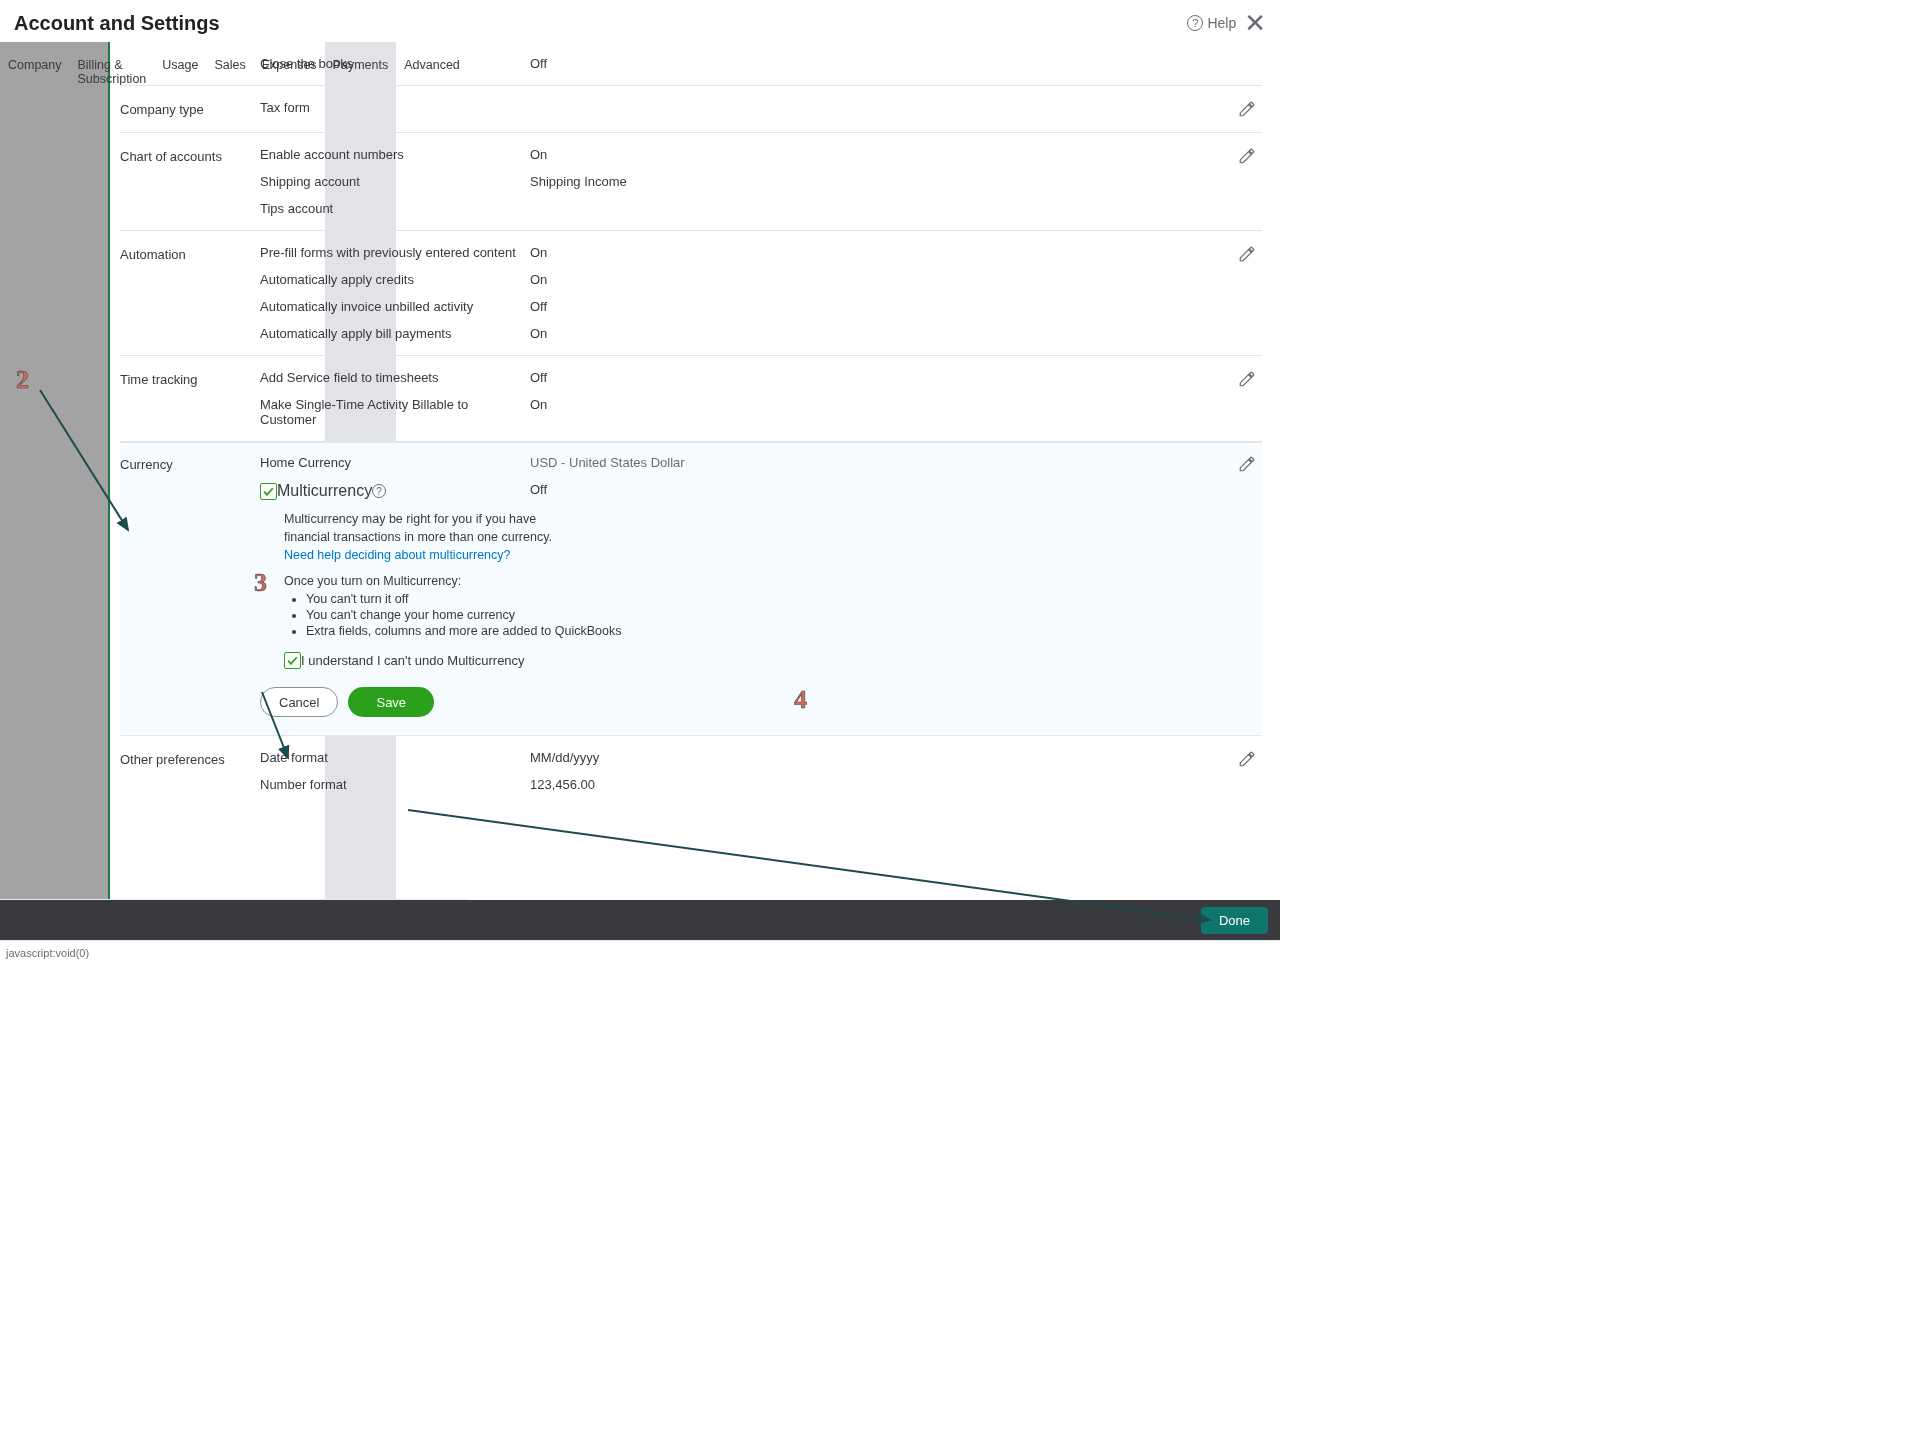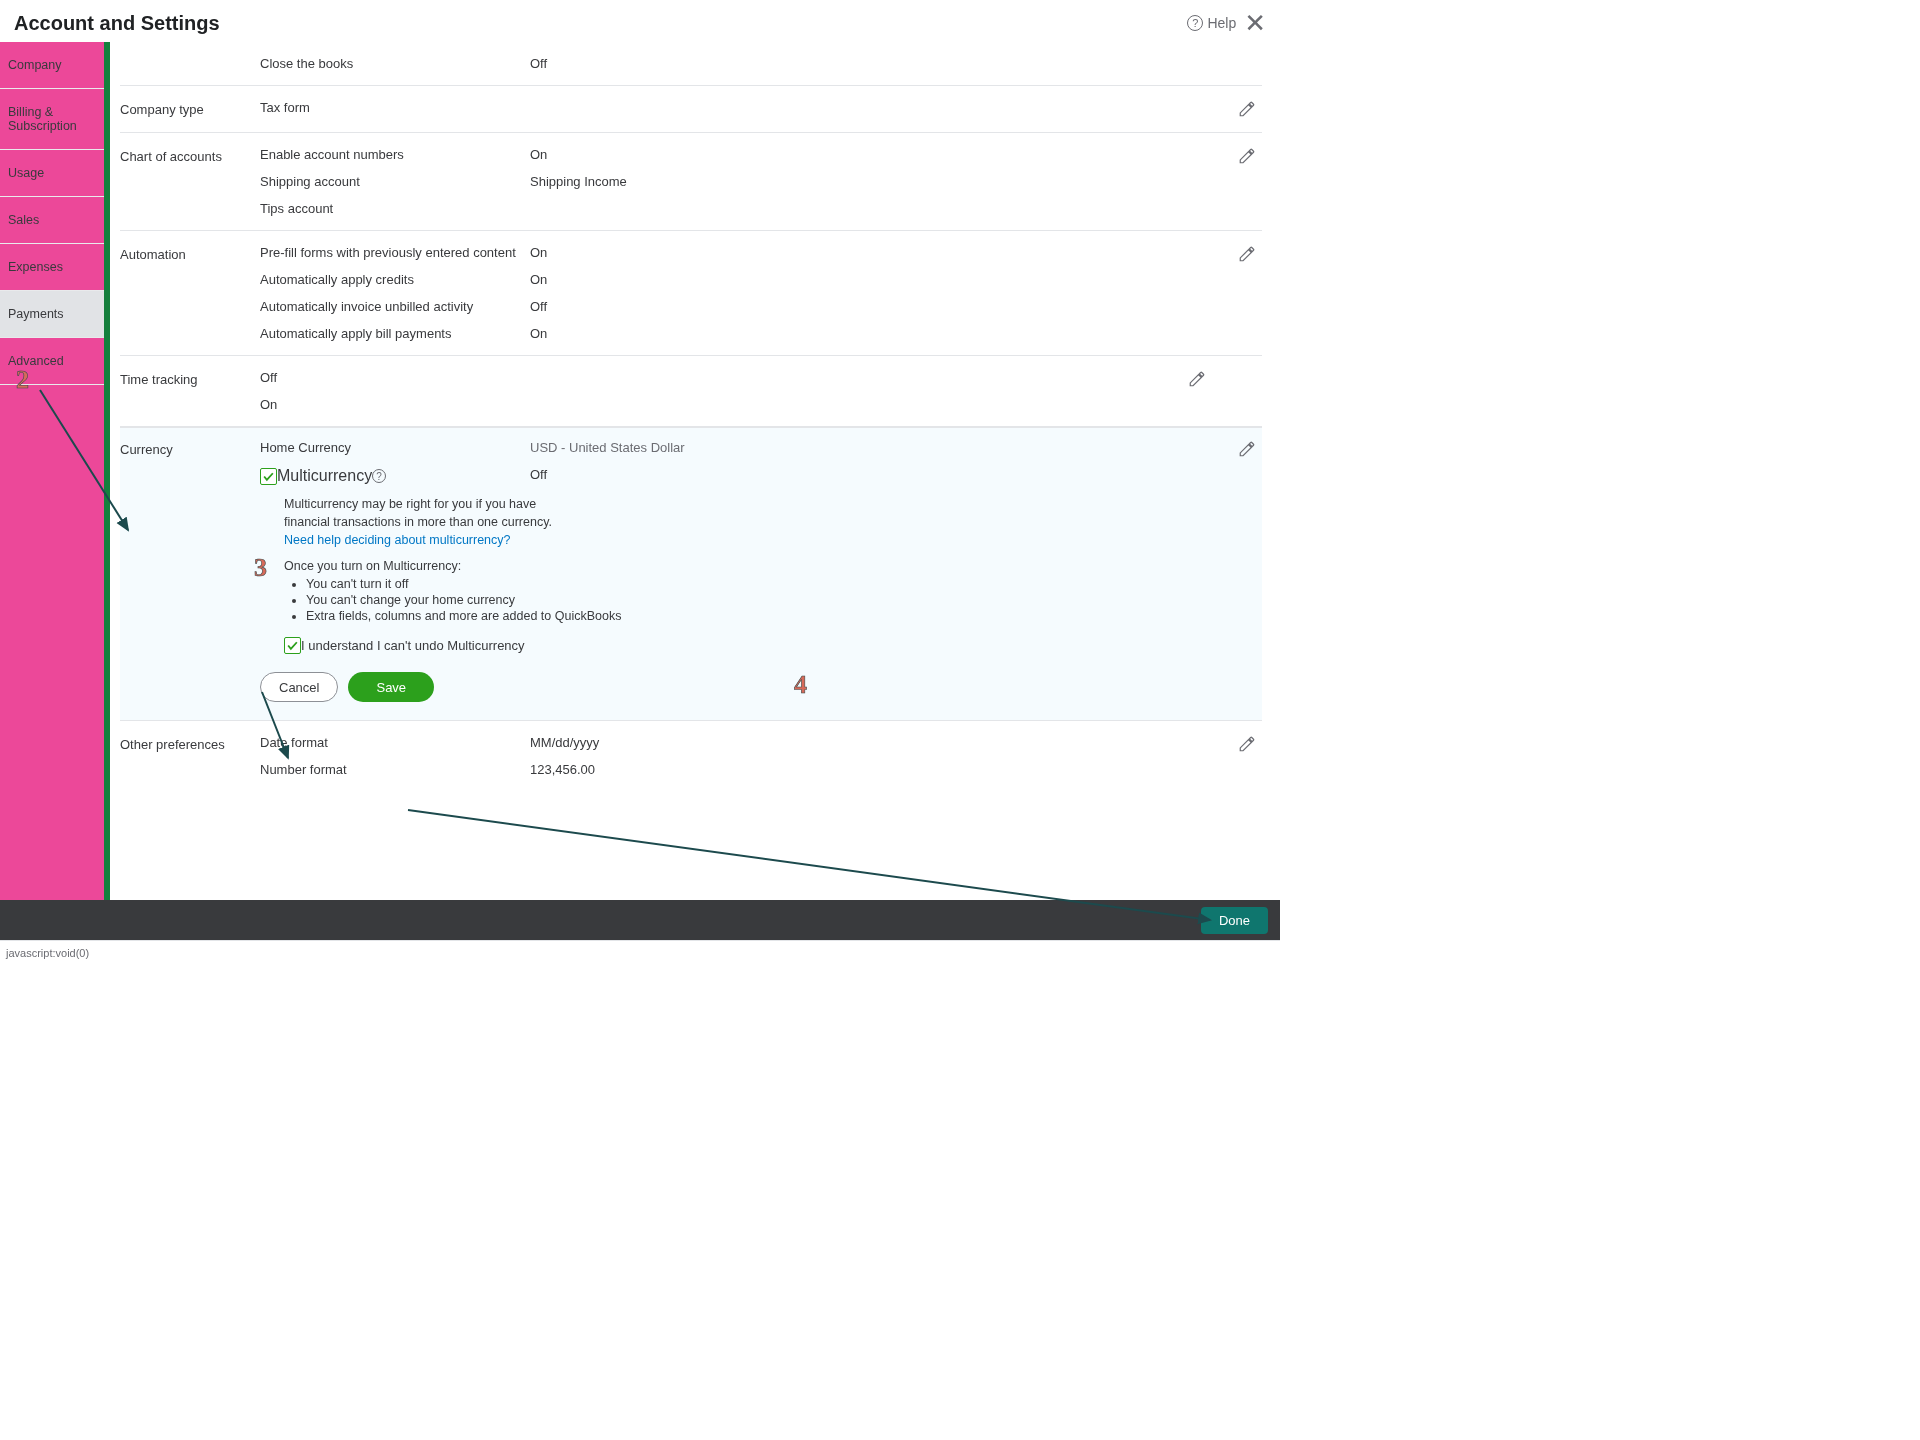--- a/index.html
+++ b/index.html
@@ -6,21 +6,21 @@
   html, body { width: 1280px; height: 960px; font-family: -apple-system, BlinkMacSystemFont, "Segoe UI", Helvetica, Arial, sans-serif; background: #fff; color: #393a3d; overflow: hidden; }
   body { display: flex; flex-direction: column; }
   .topbar { display: flex; align-items: center; justify-content: space-between; padding: 10px 14px 6px 14px; }
   .page-title { font-size: 20px; font-weight: 600; color: #202224; }
   .top-right { display: flex; align-items: center; gap: 8px; color: #6b6c72; }
   .help-link { display: flex; align-items: center; gap: 4px; font-size: 14px; cursor: pointer; }
   .close-x { font-size: 26px; color: #6b6c72; cursor: pointer; line-height: 1; font-weight: 300; }
   .circ-q { width: 16px; height: 16px; border: 1.5px solid #6b6c72; border-radius: 50%; display: inline-flex; align-items: center; justify-content: center; font-size: 11px; color: #6b6c72; }
 
   .body-row { display: flex; flex: 1 1 auto; overflow: hidden; }
-  .sidebar { width: 110px; flex: 0 0 110px; border-right: 6px solid #15803d; background: #ec4899; display: flex; flex-direction: column; }
+  .sidebar { width: 110px; flex: 0 0 110px; border-right: 2px solid #15803d; background: #a3a3a3; display: flex; flex-direction: row; }
   .side-item { padding: 16px 8px; font-size: 12.5px; color: #393a3d; border-bottom: 1px solid #e9eaec; cursor: pointer; }
   .side-item.active { background: #e1e3e6; }
   .side-item.last { }
 
   .main { flex: 1 1 auto; overflow-y: auto; padding: 0 18px 0 10px; }
   .section { border-bottom: 1px solid #e3e5e8; padding: 14px 0 14px 0; position: relative; }
   .section.last { border-bottom: none; }
   .section-grid { display: grid; grid-template-columns: 130px 260px 1fr 40px; column-gap: 10px; align-items: start; }
   .sec-title { font-size: 13px; color: #393a3d; padding-top: 2px; }
   .rows-col { display: flex; flex-direction: column; gap: 12px; }
@@ -152,20 +152,24 @@
           <svg class="pencil" viewBox="0 0 24 24" fill="none" stroke="currentColor" stroke-width="1.6">
               <path d="M3 17.25V21h3.75L17.81 9.94l-3.75-3.75L3 17.25zM20.71 7.04a1 1 0 000-1.41l-2.34-2.34a1 1 0 00-1.41 0l-1.83 1.83 3.75 3.75 1.83-1.83z"></path>
             </svg>
         </div>
       </div>
     </div>
 
     <div class="section">
       <div class="section-grid">
         <div class="sec-title">Time tracking</div>
+        <div class="rows-col">
+          <div class="row-label">Add Service field to timesheets</div>
+          <div class="row-label">Make Single-Time Activity Billable to Customer</div>
+        </div>
         <div class="val-col">
           <div class="row-value">Off</div>
           <div class="row-value">On</div>
         </div>
         <div class="edit-col">
           <svg class="pencil" viewBox="0 0 24 24" fill="none" stroke="currentColor" stroke-width="1.6">
               <path d="M3 17.25V21h3.75L17.81 9.94l-3.75-3.75L3 17.25zM20.71 7.04a1 1 0 000-1.41l-2.34-2.34a1 1 0 00-1.41 0l-1.83 1.83 3.75 3.75 1.83-1.83z"></path>
             </svg>
         </div>
       </div>

